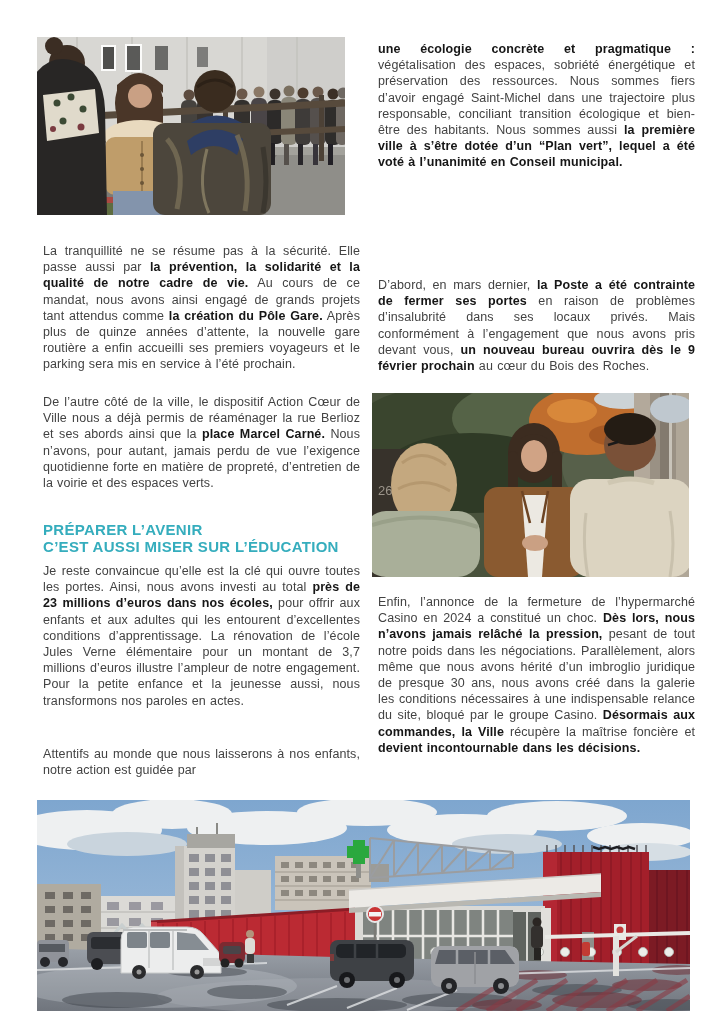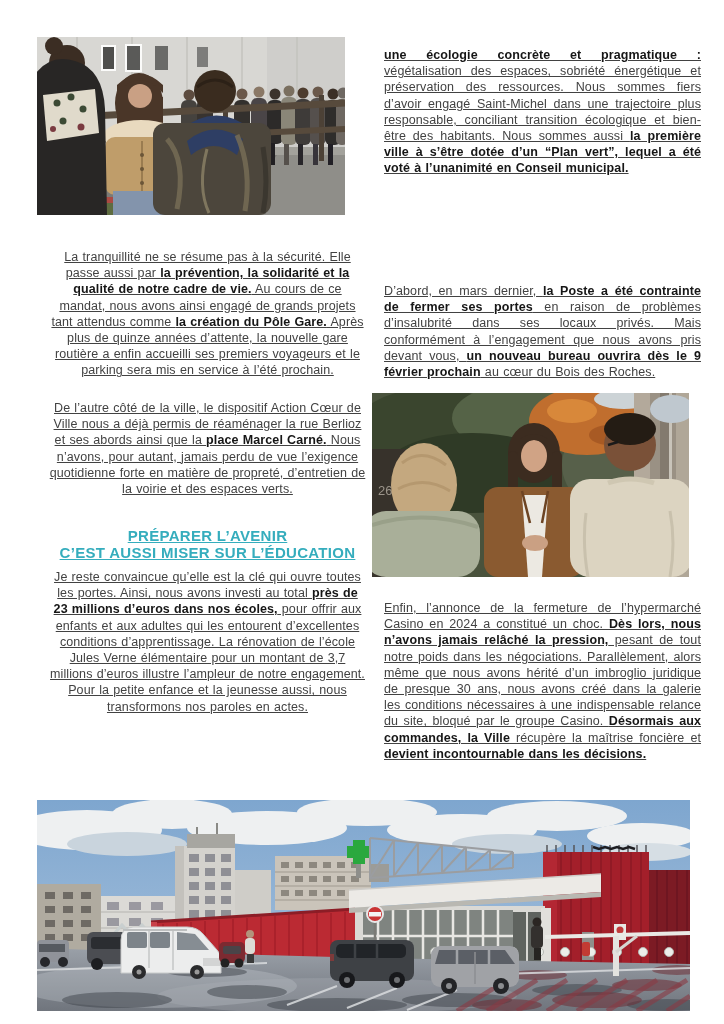--- a/index.html
+++ b/index.html
@@ -1,32 +1,32 @@
 <!DOCTYPE html>
 <html lang="fr"><head>
 <meta charset="utf-8">
 <style>
   html,body{margin:0;padding:0;background:#ffffff;}
   .page{
     position:relative;width:724px;height:1024px;background:#ffffff;
     font-family:"Liberation Sans","DejaVu Sans",sans-serif;overflow:hidden;
   }
-  .block{position:absolute;margin:12px;text-decoration:underline;}
+  .block{position:absolute;margin:6px;}
   .body-text{
     font-size:12.5px;line-height:16.2px;text-align:justify;
     color:#424242;letter-spacing:0.1px;word-spacing:0.6px;
   }
   .body-text .b{font-weight:700;color:#161616;}
   .heading{
     font-size:15px;line-height:17px;font-weight:700;color:#35adbd;
     letter-spacing:0.3px;white-space:pre-line;text-transform:none;
   }
   svg.photo{position:absolute;display:block;}
   
-  .col-l{left:37px;width:317px;text-align:center;}
+  .col-l{left:37px;width:317px;}
   .col-r{left:372px;width:317px;}
 </style>
 </head>
 <body>
 
 <div class="page">
 
   <svg class="photo" style="left:37px;top:37px;" width="308" height="178" viewBox="0 0 308 178" preserveAspectRatio="none" role="img">
     <rect width="308" height="178" fill="#d8d7d3"></rect>
     <rect x="230" width="78" height="130" fill="#cfcecb"></rect>
@@ -147,20 +147,21 @@
 
   <p class="block body-text col-l" style="top:237px;"><span>La tranquillité ne se résume pas à la sécurité. Elle passe aussi par </span><span class="b">la prévention, la solidarité et la qualité de notre cadre de vie.</span><span> Au cours de ce mandat, nous avons ainsi engagé de grands projets tant attendus comme </span><span class="b">la création du Pôle Gare.</span><span> Après plus de quinze années d’attente, la nouvelle gare routière a enfin accueilli ses premiers voyageurs et le parking sera mis en service à l’été prochain.</span></p>
 
   <p class="block body-text col-l" style="top:388px;"><span>De l’autre côté de la ville, le dispositif Action Cœur de Ville nous a déjà permis de réaménager la rue Berlioz et ses abords ainsi que la </span><span class="b">place Marcel Carné.</span><span> Nous n’avons, pour autant, jamais perdu de vue l’exigence quotidienne forte en matière de propreté, d’entretien de la voirie et des espaces verts.</span></p>
 
   <h2 class="block heading col-l" style="top:515px;">PRÉPARER L’AVENIR
 C’EST AUSSI MISER SUR L’ÉDUCATION</h2>
 
   <p class="block body-text col-l" style="top:557px;"><span>Je reste convaincue qu’elle est la clé qui ouvre toutes les portes. Ainsi, nous avons investi au total </span><span class="b">près de 23 millions d’euros dans nos écoles,</span><span> pour offrir aux enfants et aux adultes qui les entourent d’excellentes conditions d’apprentissage. La rénovation de l’école Jules Verne élémentaire pour un montant de 3,7 millions d’euros illustre l’ampleur de notre engagement. Pour la petite enfance et la jeunesse aussi, nous transformons nos paroles en actes.</span></p>
 
+  <p class="block body-text col-l" style="top:740px;"><span>Attentifs au monde que nous laisserons à nos enfants, notre action est guidée par</span></p>
 
   <p class="block body-text col-r" style="top:35px;"><span class="b">une écologie concrète et pragmatique :</span><span> végétalisation des espaces, sobriété énergétique et préservation des ressources. Nous sommes fiers d’avoir engagé Saint-Michel dans une trajectoire plus responsable, conciliant transition écologique et bien-être des habitants. Nous sommes aussi </span><span class="b">la première ville à s’être dotée d’un “Plan vert”, lequel a été voté à l’unanimité en Conseil municipal.</span></p>
 
 
   <p class="block body-text col-r" style="top:271px;"><span>D’abord, en mars dernier, </span><span class="b">la Poste a été contrainte de fermer ses portes</span><span> en raison de problèmes d’insalubrité dans ses locaux privés. Mais conformément à l’engagement que nous avons pris devant vous, </span><span class="b">un nouveau bureau ouvrira dès le 9 février prochain</span><span> au cœur du Bois des Roches.</span></p>
 
   <svg class="photo" style="left:372px;top:393px;" width="317" height="184" viewBox="0 0 317 184" preserveAspectRatio="none" role="img">
     <rect width="317" height="184" fill="#49523c"></rect>
     <g>
       <ellipse cx="60" cy="40" rx="80" ry="45" fill="#3a452e"></ellipse>

